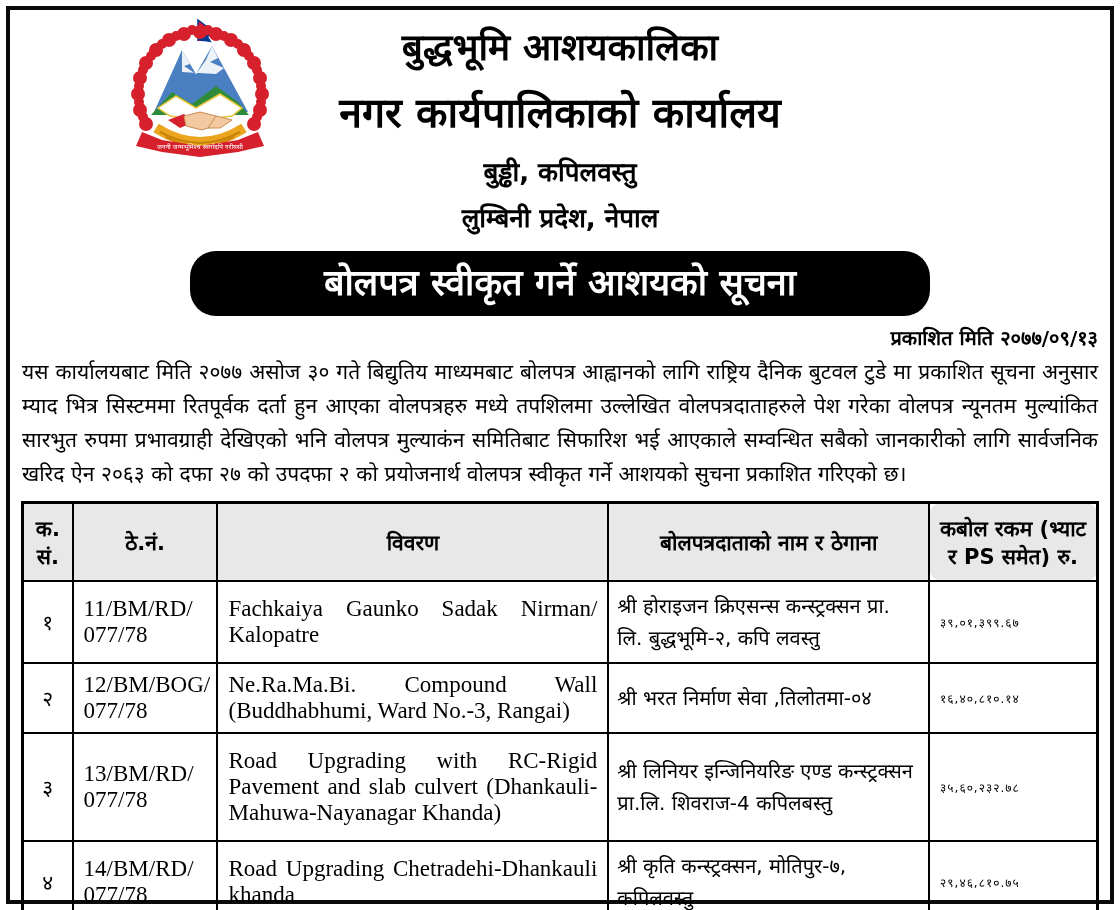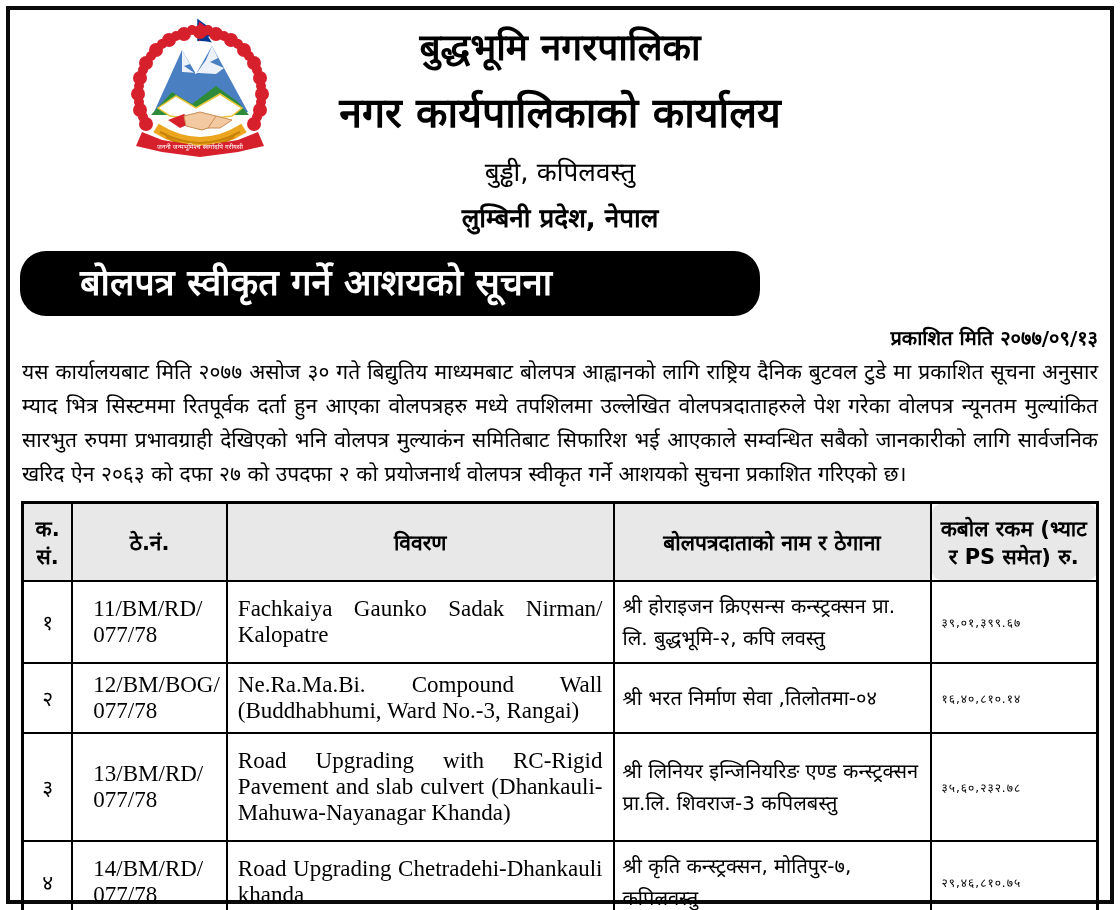--- a/index.html
+++ b/index.html
@@ -22,25 +22,25 @@
   }
 
   
   .header { position: relative; text-align: center; }
   .emblem {
     position: absolute; left: 100px; top: 4px;
     width: 160px; height: 150px;
   }
   .org-name   { font-size: 37px; font-weight: bold; padding-top: 8px; letter-spacing: 0px; }
   .office-name{ font-size: 41px; font-weight: bold; margin-top: 12px; }
-  .addr1      { font-size: 26px; font-weight: normal; margin-top: 14px; }
+  .addr1      { font-size: 26px; font-weight: bold; margin-top: 14px; }
   .addr2      { font-size: 26px; font-weight: bold; margin-top: 10px; }
 
   
-  .banner-wrap { text-align: left; margin-top: 16px; }
+  .banner-wrap { text-align: center; margin-top: 16px; }
   .banner {
     display: inline-block;
     background: #000;
     color: #fff;
     font-size: 36px; font-weight: bold;
     padding: 6px 60px 10px 60px;
     border-radius: 26px;
     min-width: 740px;
   }
   .pub-date {
@@ -74,21 +74,21 @@
     font-size: 21px; font-weight: bold;
     padding: 10px 6px;
     text-align: center;
   }
   th.col-sn   { width: 50px;  }
   th.col-no   { width: 128px; }
   th.col-desc { width: 390px; }
   th.col-bid  { width: 320px; }
   th.col-amt  { width: 168px; border-radius: 13px; }
   td.c-sn  { text-align: center; font-size: 21px; padding: 6px 2px; }
-  td.c-no  { font-family: "Liberation Serif", serif; font-size: 23px; padding: 8px 6px 8px 20px; vertical-align: middle; }
+  td.c-no  { font-family: "Liberation Serif", serif; font-size: 23px; padding: 8px 6px 8px 10px; vertical-align: middle; }
   td.c-desc{ font-family: "Liberation Serif", serif; font-size: 23px; padding: 8px 10px; text-align: justify; }
   td.c-bid { font-size: 20px; padding: 8px 8px; line-height: 32px; }
   td.c-amt { font-size: 12px; padding: 8px 4px 8px 10px; letter-spacing: 1px; }
   tr.r1 td { height: 82px; }
   tr.r2 td { height: 64px; }
   tr.r3 td { height: 108px; }
   tr.r4 td { height: 82px; }
 </style>
 </head>
 <body>
@@ -164,21 +164,21 @@
         <path d="M40 116 Q80 138 120 116" stroke="#c8820a" stroke-width="2"></path>
         <path d="M46 121 Q80 140 114 121" stroke="#c8820a" stroke-width="2"></path>
       </g>
 
       <g>
         <path d="M22 116 L42 124 L80 130 L118 124 L138 116 L144 130 L118 136 L80 141 L42 136 L16 130 Z" fill="#d6202c"></path>
         <text x="80" y="133" text-anchor="middle" font-size="6.5" fill="#ffffff">जननी जन्मभूमिश्च स्वर्गादपि गरीयसी</text>
       </g>
     </svg>
 
-    <div class="org-name">बुद्धभूमि नगरपालिका</div>
+    <div class="org-name">बुद्धभूमि आशयकालिका</div>
     <div class="office-name">नगर कार्यपालिकाको कार्यालय</div>
     <div class="addr1">बुड्ढी, कपिलवस्तु</div>
     <div class="addr2">लुम्बिनी प्रदेश, नेपाल</div>
   </div>
 
   <div class="banner-wrap">
     <div class="banner">बोलपत्र स्वीकृत गर्ने आशयको सूचना</div>
   </div>
 
   <div class="pub-date">प्रकाशित मिति २०७७/०९/१३</div>
@@ -207,21 +207,21 @@
         <td class="c-sn">२</td>
         <td class="c-no">12/BM/BOG/ 077/78</td>
         <td class="c-desc">Ne.Ra.Ma.Bi. Compound Wall (Buddhabhumi, Ward No.-3, Rangai)</td>
         <td class="c-bid">श्री भरत निर्माण सेवा ,तिलोतमा-०४</td>
         <td class="c-amt">१६,४०,८१०.१४</td>
       </tr>
       <tr class="r3">
         <td class="c-sn">३</td>
         <td class="c-no">13/BM/RD/ 077/78</td>
         <td class="c-desc">Road Upgrading with RC-Rigid Pavement and slab culvert (Dhankauli-Mahuwa-Nayanagar Khanda)</td>
-        <td class="c-bid">श्री लिनियर इन्जिनियरिङ एण्ड कन्स्ट्रक्सन प्रा.लि. शिवराज-3 कपिलबस्तु</td>
+        <td class="c-bid">श्री लिनियर इन्जिनियरिङ एण्ड कन्स्ट्रक्सन प्रा.लि. शिवराज-4 कपिलबस्तु</td>
         <td class="c-amt">३५,६०,२३२.७८</td>
       </tr>
       <tr class="r4">
         <td class="c-sn">४</td>
         <td class="c-no">14/BM/RD/ 077/78</td>
         <td class="c-desc">Road Upgrading Chetradehi-Dhankauli khanda</td>
         <td class="c-bid">श्री कृति कन्स्ट्रक्सन, मोतिपुर-७, कपिलवस्तु</td>
         <td class="c-amt">२९,४६,८१०.७५</td>
       </tr>
     </tbody>

